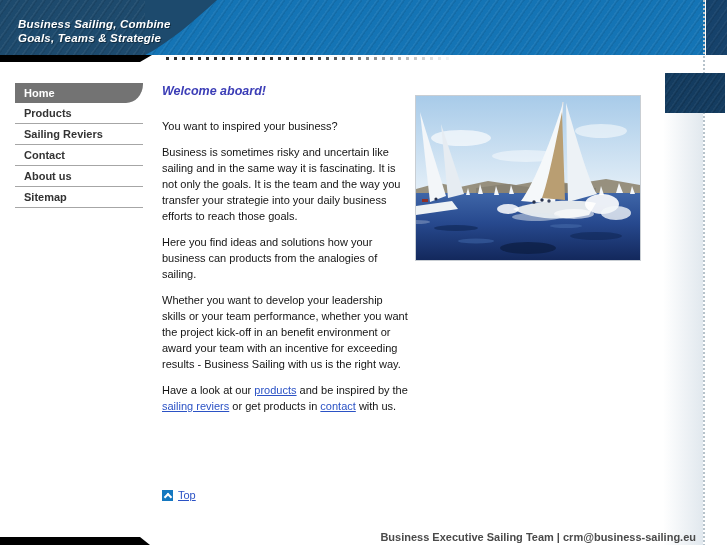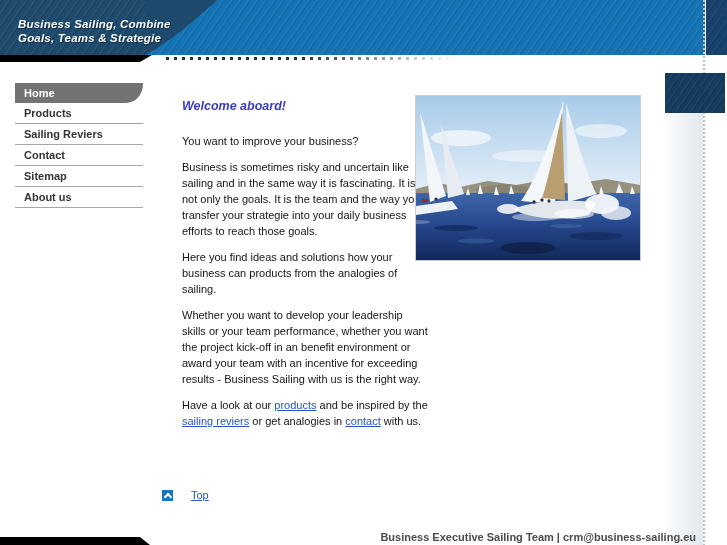--- a/index.html
+++ b/index.html
@@ -34,26 +34,26 @@
     background-image:repeating-linear-gradient(125deg,rgba(255,255,255,.04) 0 1px,rgba(0,0,0,.1) 2px 3px,transparent 3px 6px);}
 
   
   .sidebar{position:absolute;left:15px;top:83px;width:128px;}
   .nav-item{box-sizing:border-box;height:21px;line-height:20px;padding-left:9px;
     font-size:11px;font-weight:700;color:#333;border-bottom:1px solid #a6a6a6;cursor:pointer;}
   .nav-item.active{background:#737373;color:#fff;border-bottom:none;height:20px;
     border-bottom-right-radius:17px 19px;}
 
   
-  .content{position:absolute;left:162px;top:99px;width:246px;margin-left:20px;}
+  .content{position:absolute;left:162px;top:84px;width:246px;}
   .heading{margin:0 0 20px 0;font-style:italic;font-weight:700;font-size:12.5px;color:#3b3db6;}
   .content p{margin:0 0 10px 0;font-size:11px;line-height:16px;color:#141414;}
   .content a{color:#2b52c5;text-decoration:underline;cursor:pointer;}
 
-  .top-row{position:absolute;left:162px;top:489px;display:flex;align-items:center;gap:18px;}
+  .top-row{position:absolute;left:162px;top:489px;display:flex;align-items:center;gap:5px;}
   .top-icon{width:11px;height:11px;background:#1478c0;position:relative;}
   .top-icon i{position:absolute;left:3px;top:4px;width:4px;height:4px;border-left:2px solid #fff;
     border-top:2px solid #fff;transform:rotate(45deg);}
   .top-label{font-size:11px;color:#2b52c5;text-decoration:underline;cursor:pointer;}
 
   
   .photo{position:absolute;left:415px;top:95px;width:226px;height:166px;border:1px solid #c9ced3;
     box-sizing:border-box;background:#27498e;}
 
   
@@ -81,31 +81,31 @@
 
   <div class="right-band"></div>
   <div class="v-dashes"></div>
   <div class="navy-box"></div>
 
   <div class="sidebar">
     <div class="nav-item active">Home</div>
     <div class="nav-item">Products</div>
     <div class="nav-item">Sailing Reviers</div>
     <div class="nav-item">Contact</div>
+    <div class="nav-item">About us</div>
     <div class="nav-item">Sitemap</div>
-    <div class="nav-item">About us</div>
   </div>
 
   <div class="content">
     <h1 class="heading">Welcome aboard!</h1>
-    <p>You want to improve your business?</p>
+    <p>You want to inspired your business?</p>
     <p>Business is sometimes risky and uncertain like sailing and in the same way it is fascinating. It is not only the goals. It is the team and the way you transfer your strategie into your daily business efforts to reach those goals.</p>
     <p>Here you find ideas and solutions how your business can products from the analogies of sailing.</p>
     <p>Whether you want to develop your leadership skills or your team performance, whether you want the project kick-off in an benefit environment or award your team with an incentive for exceeding results - Business Sailing with us is the right way.</p>
-    <p><span>Have a look at our </span><a>products</a><span> and be inspired by the </span><a>sailing reviers</a><span> or get analogies in </span><a>contact</a><span> with us.</span></p>
+    <p><span>Have a look at our </span><a>products</a><span> and be inspired by the </span><a>sailing reviers</a><span> or get products in </span><a>contact</a><span> with us.</span></p>
   </div>
 
   <div class="top-row">
     <span class="top-icon">
         <i></i>
       </span>
     <a class="top-label">Top</a>
   </div>
 
   <div class="photo" aria-label="Sailing yachts racing in a regatta on a dark blue sea with white sails on the horizon">

